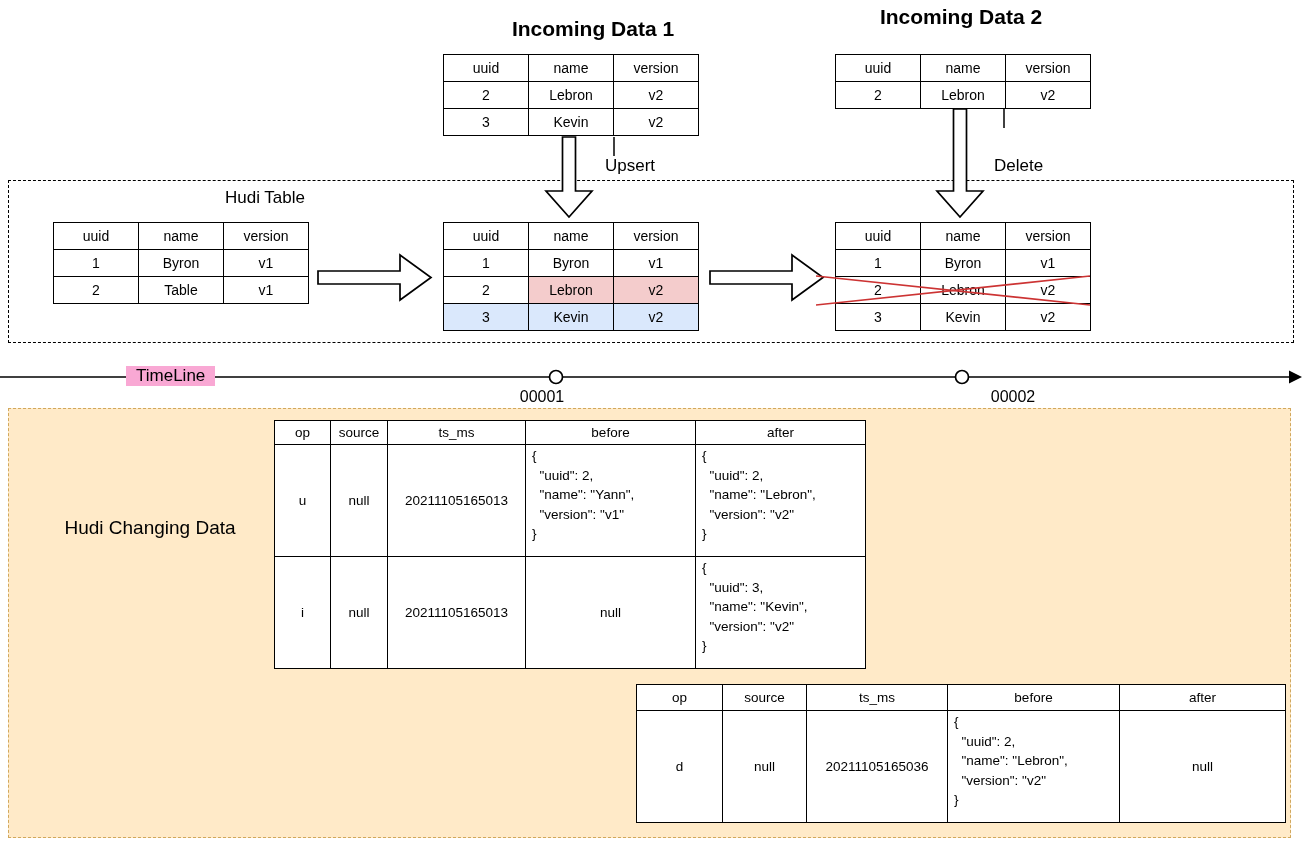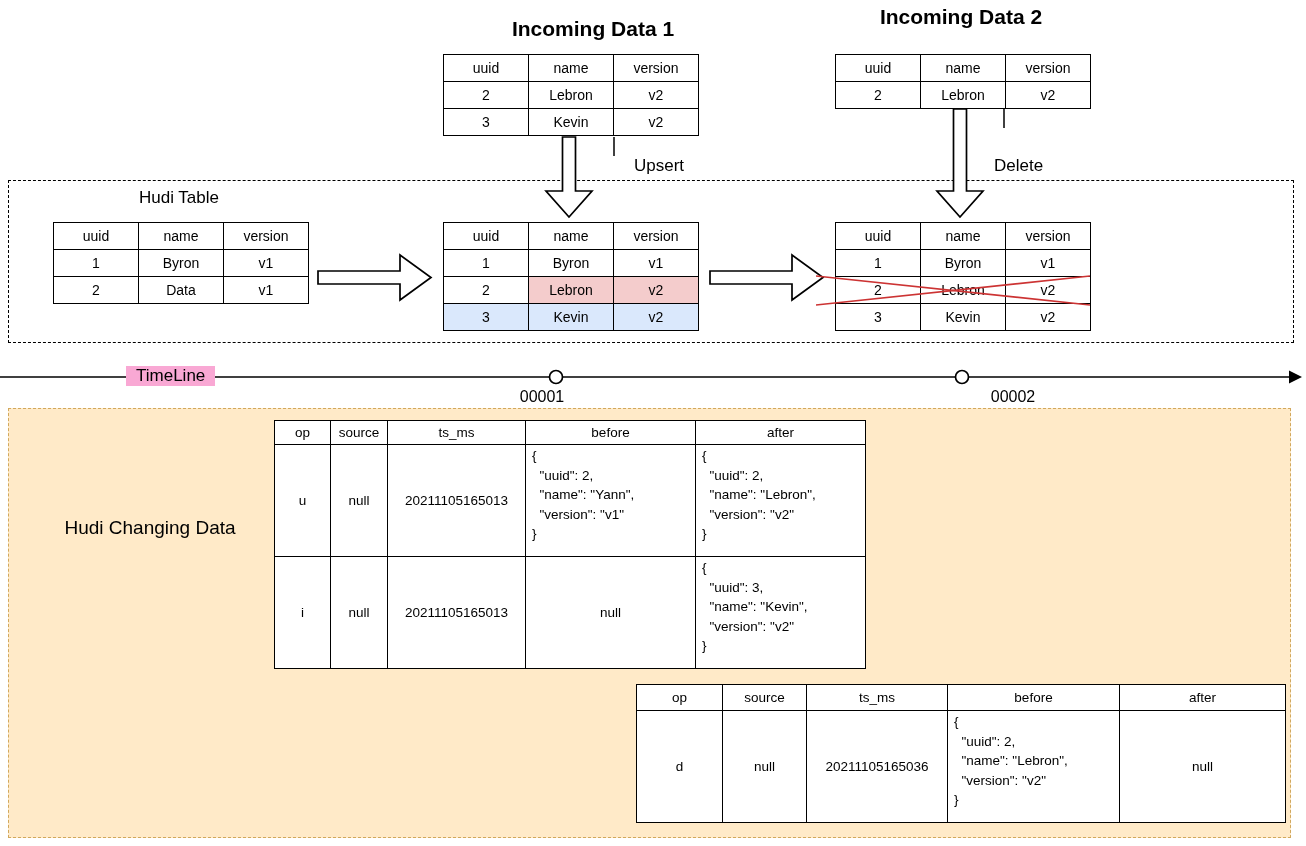--- a/index.html
+++ b/index.html
@@ -9,21 +9,21 @@
   
   .hudi-box{position:absolute;left:8px;top:180px;width:1286px;height:163px;
     border:1.6px dashed #000;background:#fff;box-sizing:border-box;}
   .yellow-box{position:absolute;left:8px;top:408px;width:1283px;height:430px;
     border:1.6px dashed var(--changing-data-box-border,#d2a85c);
     background:var(--changing-data-box-fill,#ffeac8);box-sizing:border-box;}
 
   
   .lbl{position:absolute;white-space:nowrap;}
   .title{font-size:21px;font-weight:700;text-align:center;}
-  .sub{font-size:17px;text-align:center;}
+  .sub{font-size:17px;text-align:right;}
   .op-label{font-size:17px;background:#fff;padding:0 3px;}
   .tl-label{font-size:17px;background:#f9a8d4;padding:0 10px;}
   .commit{font-size:16px;text-align:center;}
   .hcd{font-size:19px;text-align:center;}
 
   
   table.rec{position:absolute;border-collapse:collapse;table-layout:fixed;background:#fff;}
   table.rec th, table.rec td{border:1.5px solid #000;width:84px;height:26px;
     text-align:center;vertical-align:middle;font-size:14px;font-weight:400;padding:0;}
   td.hl-red{background:var(--updated-cell-fill,#f4cccc);border-color:var(--updated-cell-border,#b85450);}
@@ -92,21 +92,21 @@
       <th>name</th>
       <th>version</th>
     </tr>
     <tr>
       <td>1</td>
       <td>Byron</td>
       <td>v1</td>
     </tr>
     <tr>
       <td>2</td>
-      <td>Data</td>
+      <td>Table</td>
       <td>v1</td>
     </tr>
   </tbody>
     </table>
 
   <table class="rec" style="left:443px;top:222px;">
     <tbody>
         <tr>
       <th>uuid</th>
       <th>name</th>
@@ -245,19 +245,19 @@
 
     <line x1="816" y1="276" x2="1090" y2="305" stroke="var(--deleted-cross,#cc3333)" stroke-width="1.6"></line>
     <line x1="816" y1="305" x2="1090" y2="276" stroke="var(--deleted-cross,#cc3333)" stroke-width="1.6"></line>
 
     <line x1="0" y1="377" x2="1291" y2="377" stroke="#000" stroke-width="1.7"></line>
     <path d="M1289 370.5 L1302 377 L1289 383.5 Z" fill="#000"></path>
     <circle cx="556" cy="377" r="6.5" fill="#fff" stroke="#000" stroke-width="1.7"></circle>
     <circle cx="962" cy="377" r="6.5" fill="#fff" stroke="#000" stroke-width="1.7"></circle>
   </svg>
 
-  <div class="lbl op-label" style="left:631px;top:156px;">Upsert</div>
+  <div class="lbl op-label" style="left:602px;top:156px;">Upsert</div>
   <div class="lbl op-label" style="left:991px;top:156px;">Delete</div>
   <div class="lbl tl-label" style="left:126px;top:366px;">TimeLine</div>
   <div class="lbl commit" style="left:507px;top:388px;width:70px;">00001</div>
   <div class="lbl commit" style="left:978px;top:388px;width:70px;">00002</div>
 
 </div>
 
 </body></html>

